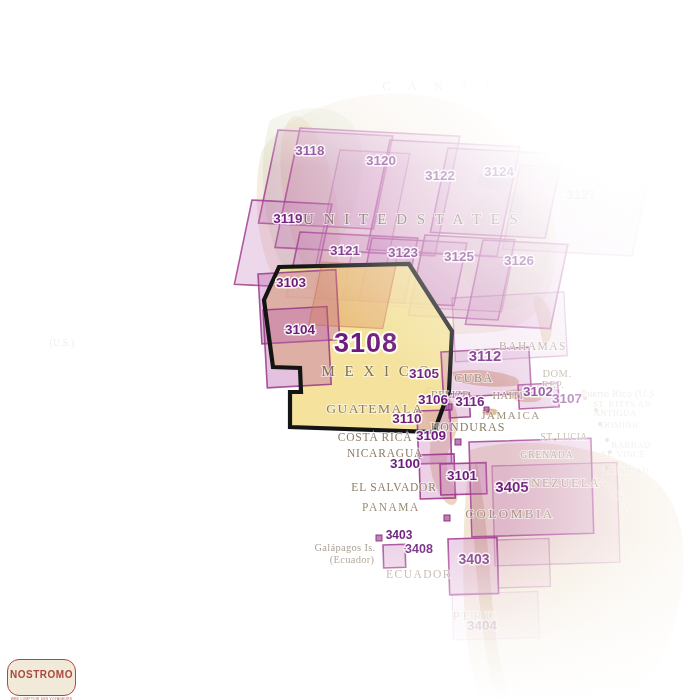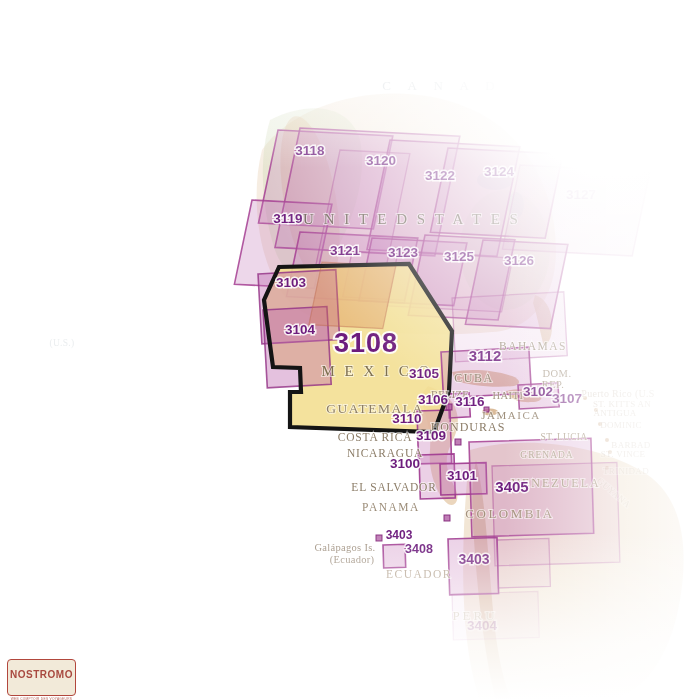--- a/index.html
+++ b/index.html
@@ -27,21 +27,21 @@
   text.cty{font-family:"Liberation Serif",serif;text-anchor:middle;
            paint-order:stroke fill;stroke:rgba(255,255,255,0.55);stroke-width:2px;}
   
   .fade{position:absolute;left:0;top:0;width:700px;height:700px;pointer-events:none;}
   #fade-top{background:linear-gradient(180deg,#fff 4%,rgba(255,255,255,0.65) 10%,rgba(255,255,255,0) 24%);}
   #fade-right{background:linear-gradient(90deg,rgba(255,255,255,0) 72%,rgba(255,255,255,0.55) 88%,rgba(255,255,255,0.85) 100%);}
   #fade-corner{background:radial-gradient(circle at 88% 10%,#fff 12%,rgba(255,255,255,0) 42%);}
   #fade-bottom{background:linear-gradient(180deg,rgba(255,255,255,0) 76%,rgba(255,255,255,0.8) 92%,#fff 100%);}
   
   #logo{position:absolute;left:7px;top:659px;width:67px;height:35px;background:#f2ead9;
-        border:1.6px solid #b2473d;border-radius:4px;display:flex;flex-direction:column;
+        border:1.6px solid #b2473d;border-radius:12px;display:flex;flex-direction:column;
         align-items:center;justify-content:center;gap:16px;}
   #logo .globe{width:17px;height:12px;margin-bottom:-1px;}
   #logo .brand{font-family:"Liberation Sans",sans-serif;font-weight:bold;font-size:10px;
         letter-spacing:0.5px;color:#a8493f;line-height:10px;}
   #logo .tag{font-family:"Liberation Sans",sans-serif;font-size:3.2px;letter-spacing:0.3px;
         color:#b2584c;line-height:4px;margin-top:1px;white-space:nowrap;}
 </style>
 </head>
 <body>
 

